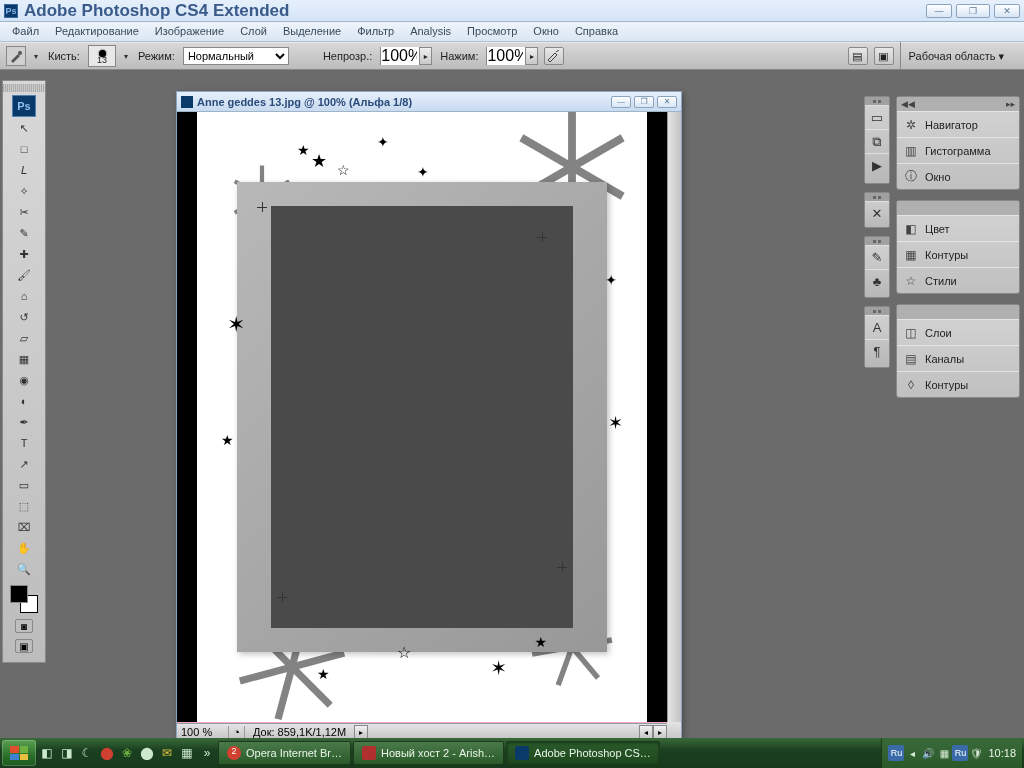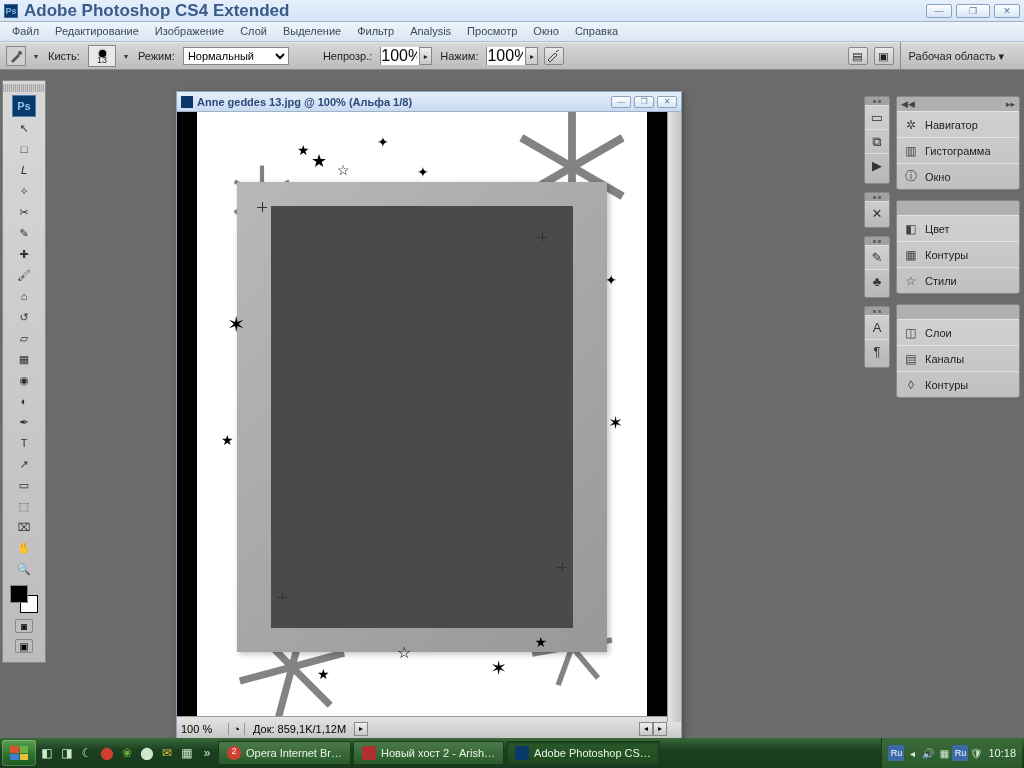--- a/index.html
+++ b/index.html
@@ -52,21 +52,21 @@
 .docwin .dhead .dtitle { color:#2a4a7a; font-weight:bold; flex:1; white-space:nowrap; overflow:hidden; }
 .docwin .dhead .dctrl { display:flex; gap:3px; }
 .docwin .dhead .dctrl div { width:20px; height:12px; border:1px solid #8aa4c0; background:linear-gradient(#fdfeff,#d8e6f5); border-radius:2px; font-size:8px; display:flex; align-items:center; justify-content:center; color:#5a7a9a; }
 .docwin .canvas { position:absolute; top:20px; left:0; right:14px; bottom:18px; background:#545454; display:flex; align-items:center; justify-content:center; overflow:hidden; }
 .docwin .canvas .selborder { position:absolute; top:6px; left:0; right:0; height:0; border-top:1px dashed #000; }
 .docwin .art { width:100%; height:100%; background:#fff; position:relative; }
 .docwin .art .blk { position:absolute; top:0; bottom:0; width:20px; background:#000; }
 .docwin .art .blk.l { left:0; } .docwin .art .blk.r { right:0; }
 .docwin .art .outer { position:absolute; top:70px; left:60px; right:60px; bottom:70px; background:linear-gradient(135deg,#b8b8b8,#989898); box-shadow:2px 2px 6px rgba(0,0,0,0.25); }
 .docwin .art .inner { position:absolute; top:94px; left:94px; right:94px; bottom:94px; background:#4a4a4a; }
-.docwin .hscroll { position:absolute; left:0; right:14px; bottom:0; height:24px; background:linear-gradient(#e4e4e4,#c4c4c4); border-top:1px solid #999; display:flex; align-items:center; font-size:10px; }
+.docwin .hscroll { position:absolute; left:0; right:14px; bottom:0; height:17px; background:linear-gradient(#e4e4e4,#c4c4c4); border-top:1px solid #999; display:flex; align-items:center; font-size:10px; }
 .docwin .hscroll .zoom { width:52px; padding:0 4px; border-right:1px solid #999; }
 .docwin .hscroll .docinfo { padding:0 8px; flex:0 0 auto; }
 .docwin .hscroll .sicon { width:16px; text-align:center; border-right:1px solid #999; }
 .docwin .hscroll .track { flex:1; display:flex; align-items:center; }
 .docwin .hscroll .arrow { width:14px; height:14px; border:1px solid #888; background:linear-gradient(#f0f0f0,#c8c8c8); font-size:8px; display:flex; align-items:center; justify-content:center; }
 .docwin .vscroll { position:absolute; top:20px; right:0; bottom:18px; width:14px; background:linear-gradient(90deg,#e4e4e4,#c4c4c4); border-left:1px solid #999; }
 .docwin .corner { position:absolute; right:0; bottom:0; width:14px; height:18px; background:linear-gradient(#e4e4e4,#c4c4c4); }
 
 
 .snflake { position:absolute; width:90px; height:90px; }

